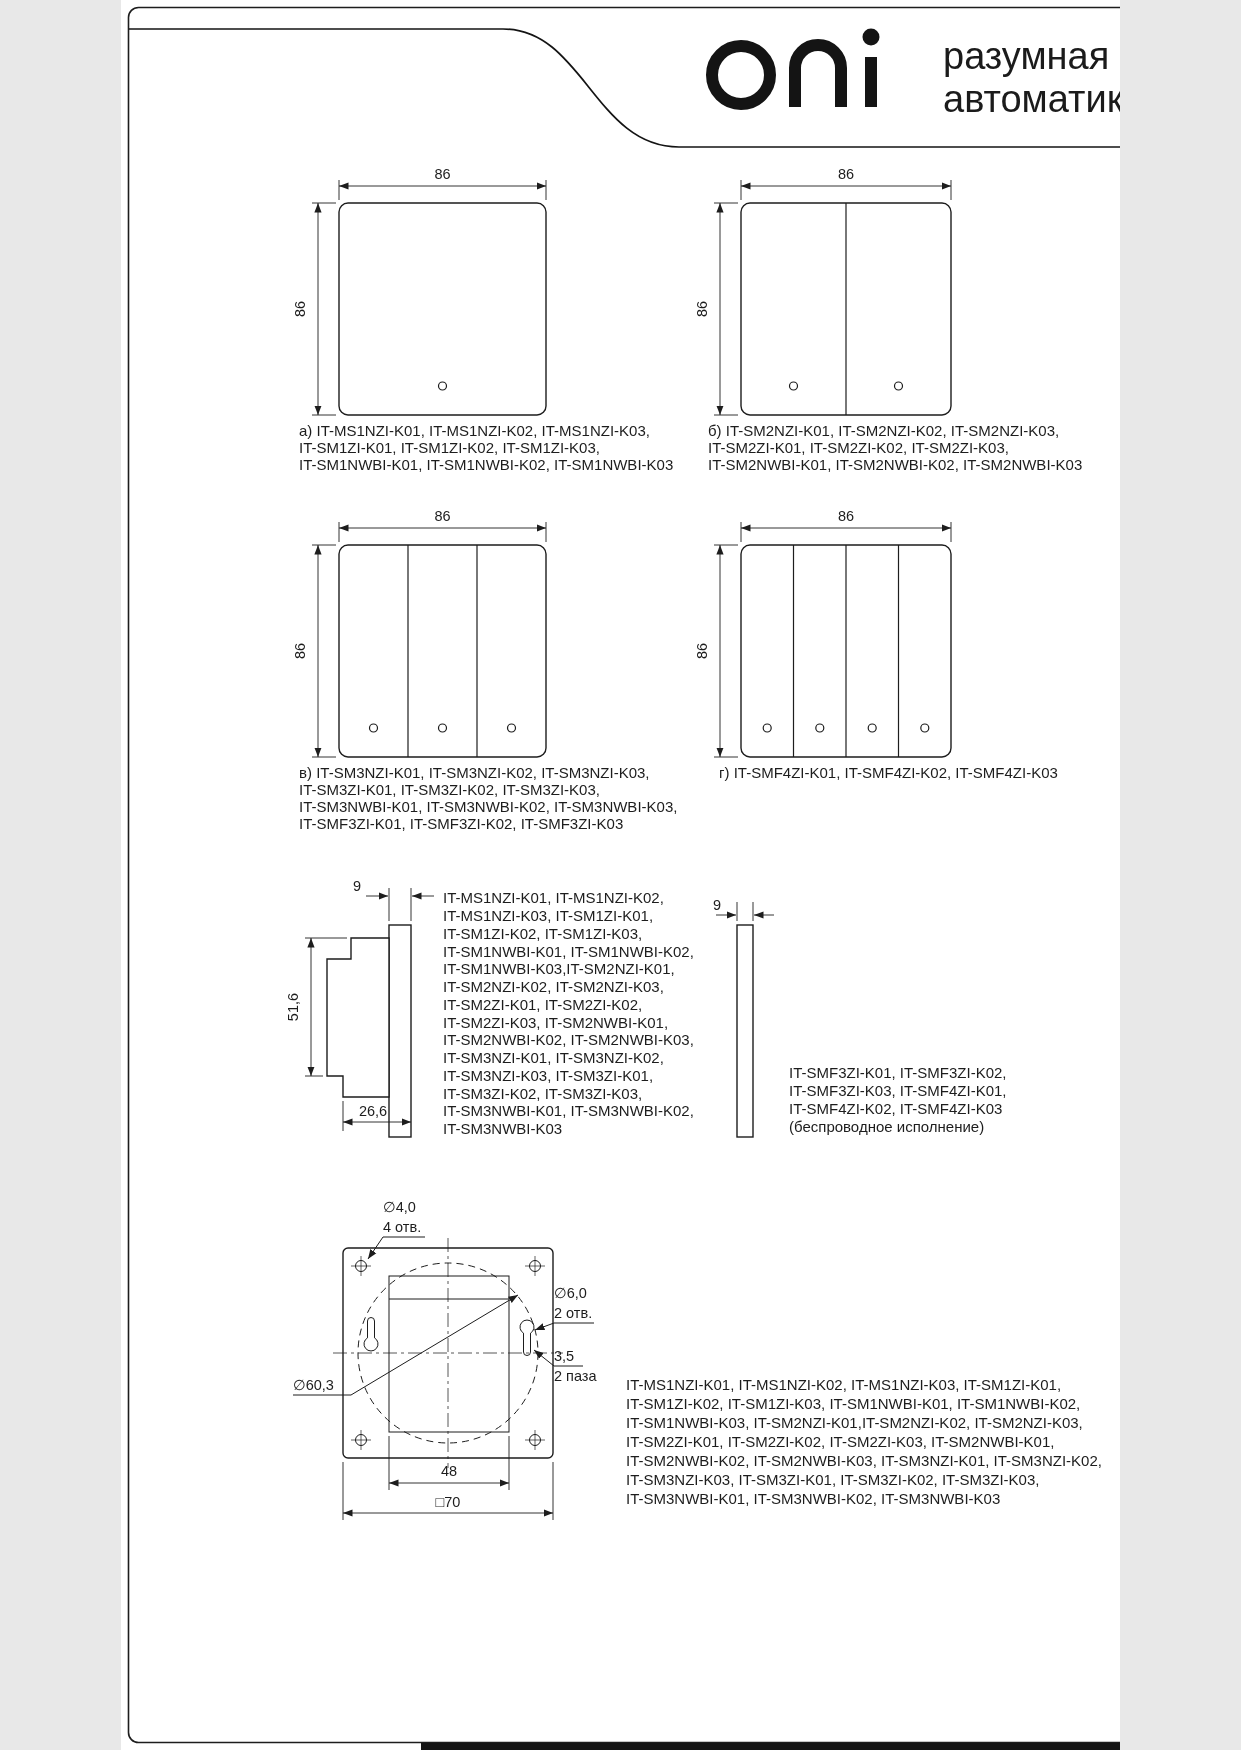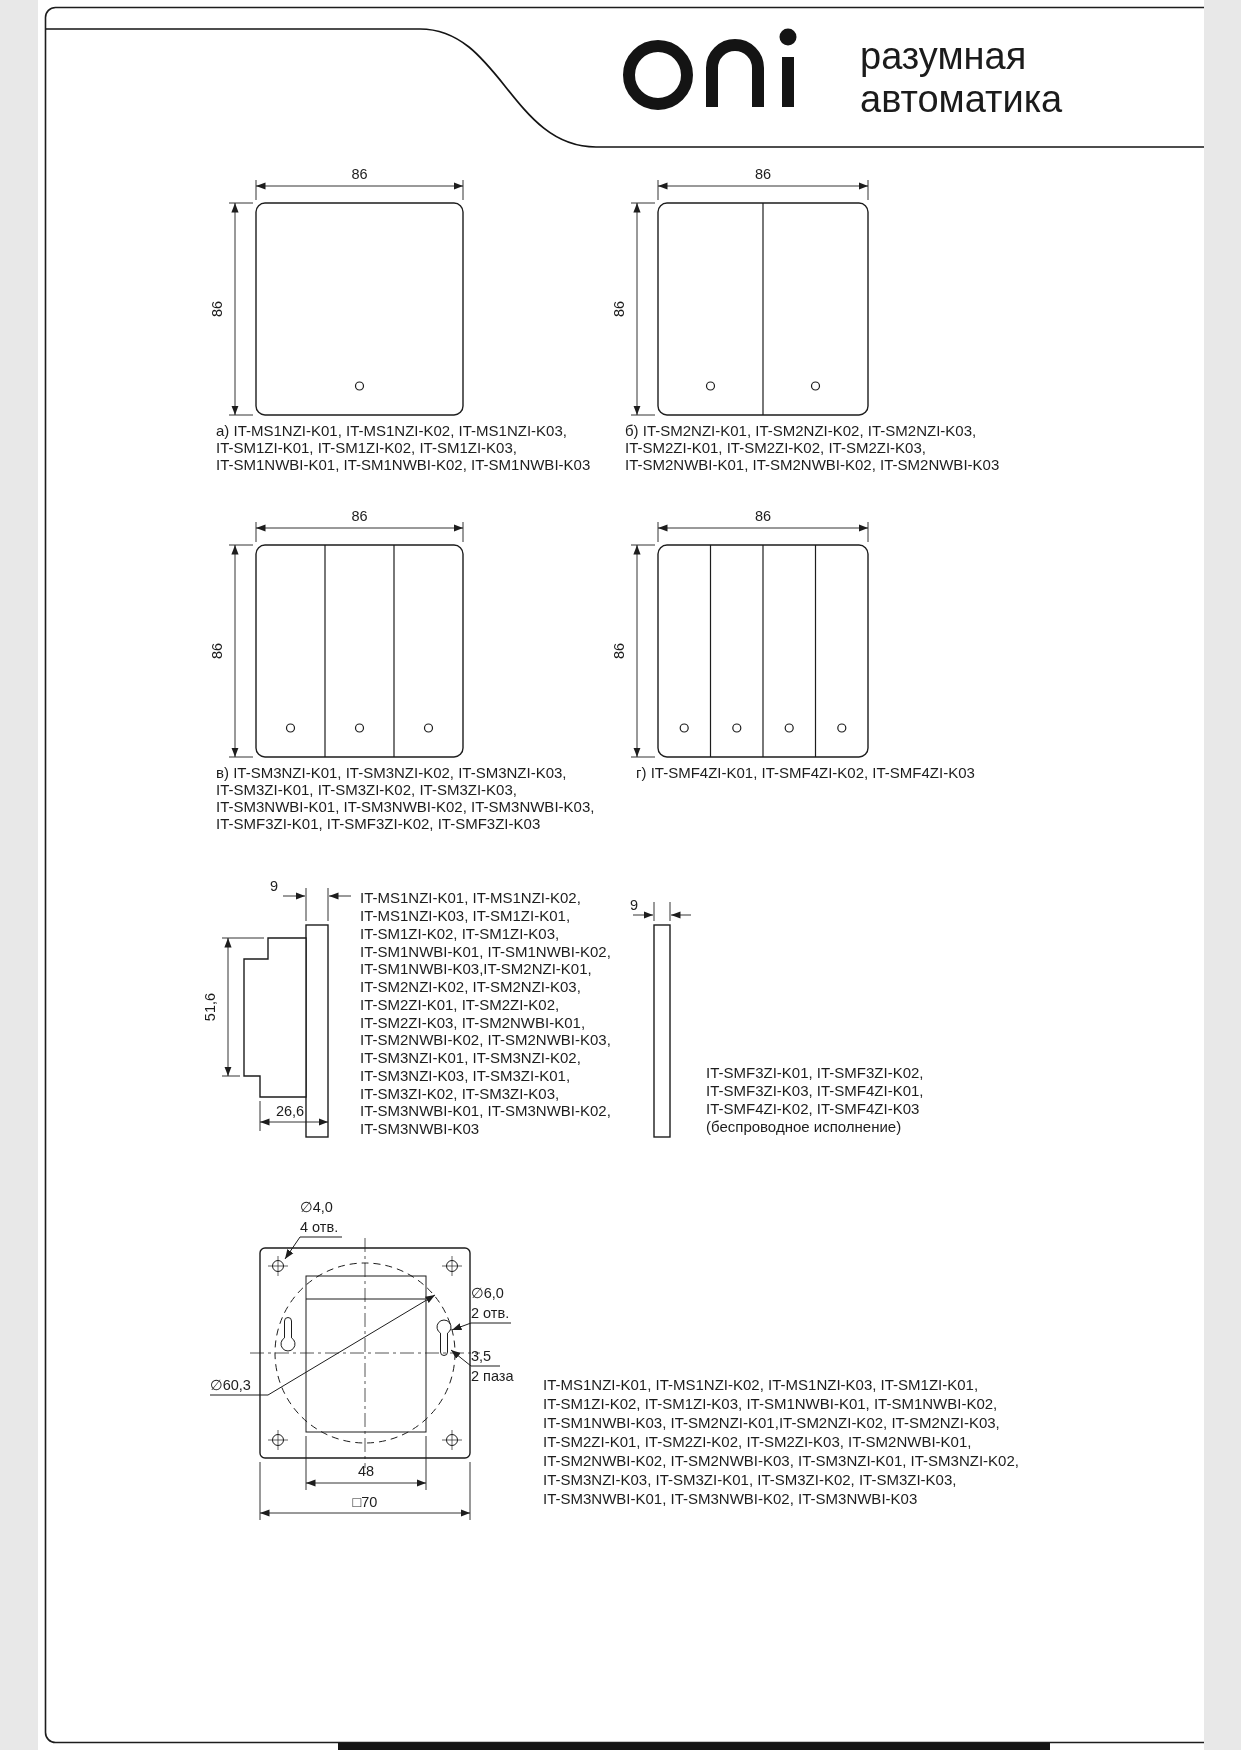--- a/index.html
+++ b/index.html
@@ -1,16 +1,16 @@
 <!DOCTYPE html>
 <html><head>
 <meta charset="utf-8">
 <style>
   html,body{margin:0;padding:0;background:#e8e8e8;}
-  .page{position:relative;width:1166px;height:1750px;background:#ffffff;margin:0 auto;overflow:hidden;}
+  .page{position:relative;width:999px;height:1750px;background:#ffffff;margin:0 auto;overflow:hidden;}
   .page svg{position:absolute;left:0;top:0;}
   text{font-family:"Liberation Sans", sans-serif;fill:#1d1d1d;}
   .t{font-size:15px;}
   .dim{font-size:14.5px;}
   .mid{text-anchor:middle;}
   .end{text-anchor:end;}
   .tagline{font-size:38px;fill:#1b1b1b;}
   .border{fill:none;stroke:#1d1d1d;stroke-width:1.6;}
   .swoosh{fill:none;stroke:#141414;stroke-width:1.7;}
   .logostroke{fill:none;stroke:#141414;stroke-width:12;}

